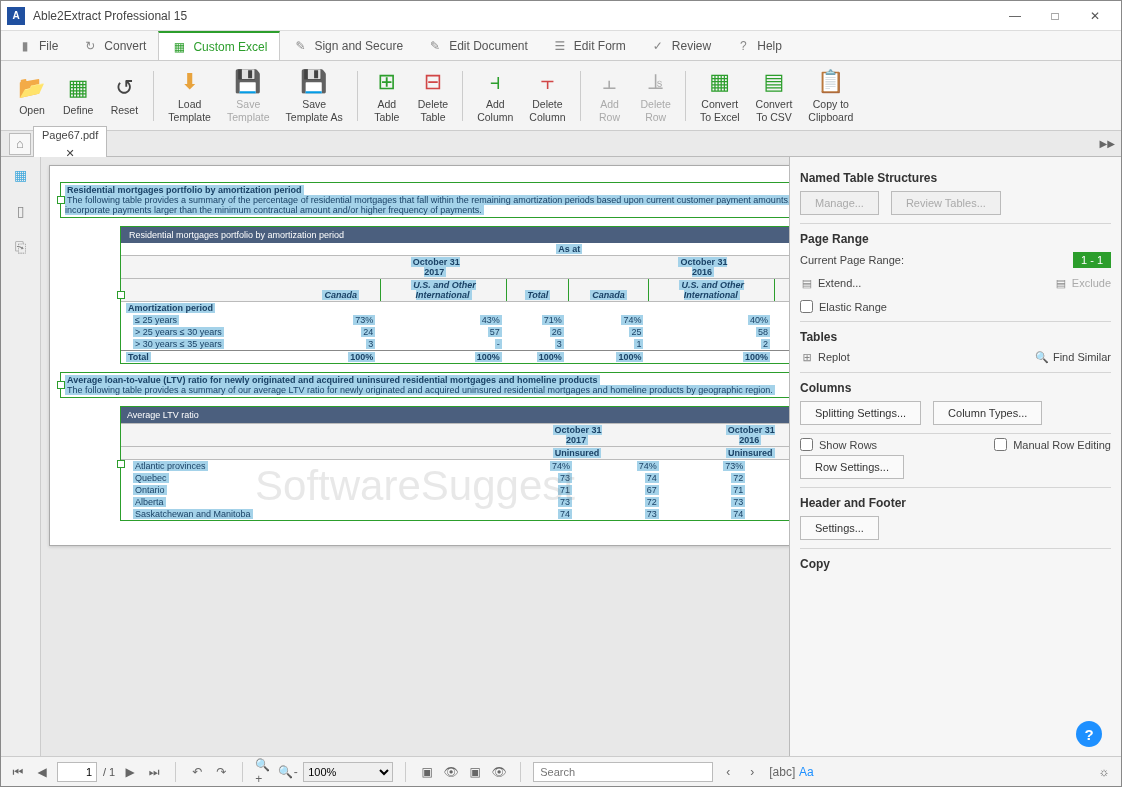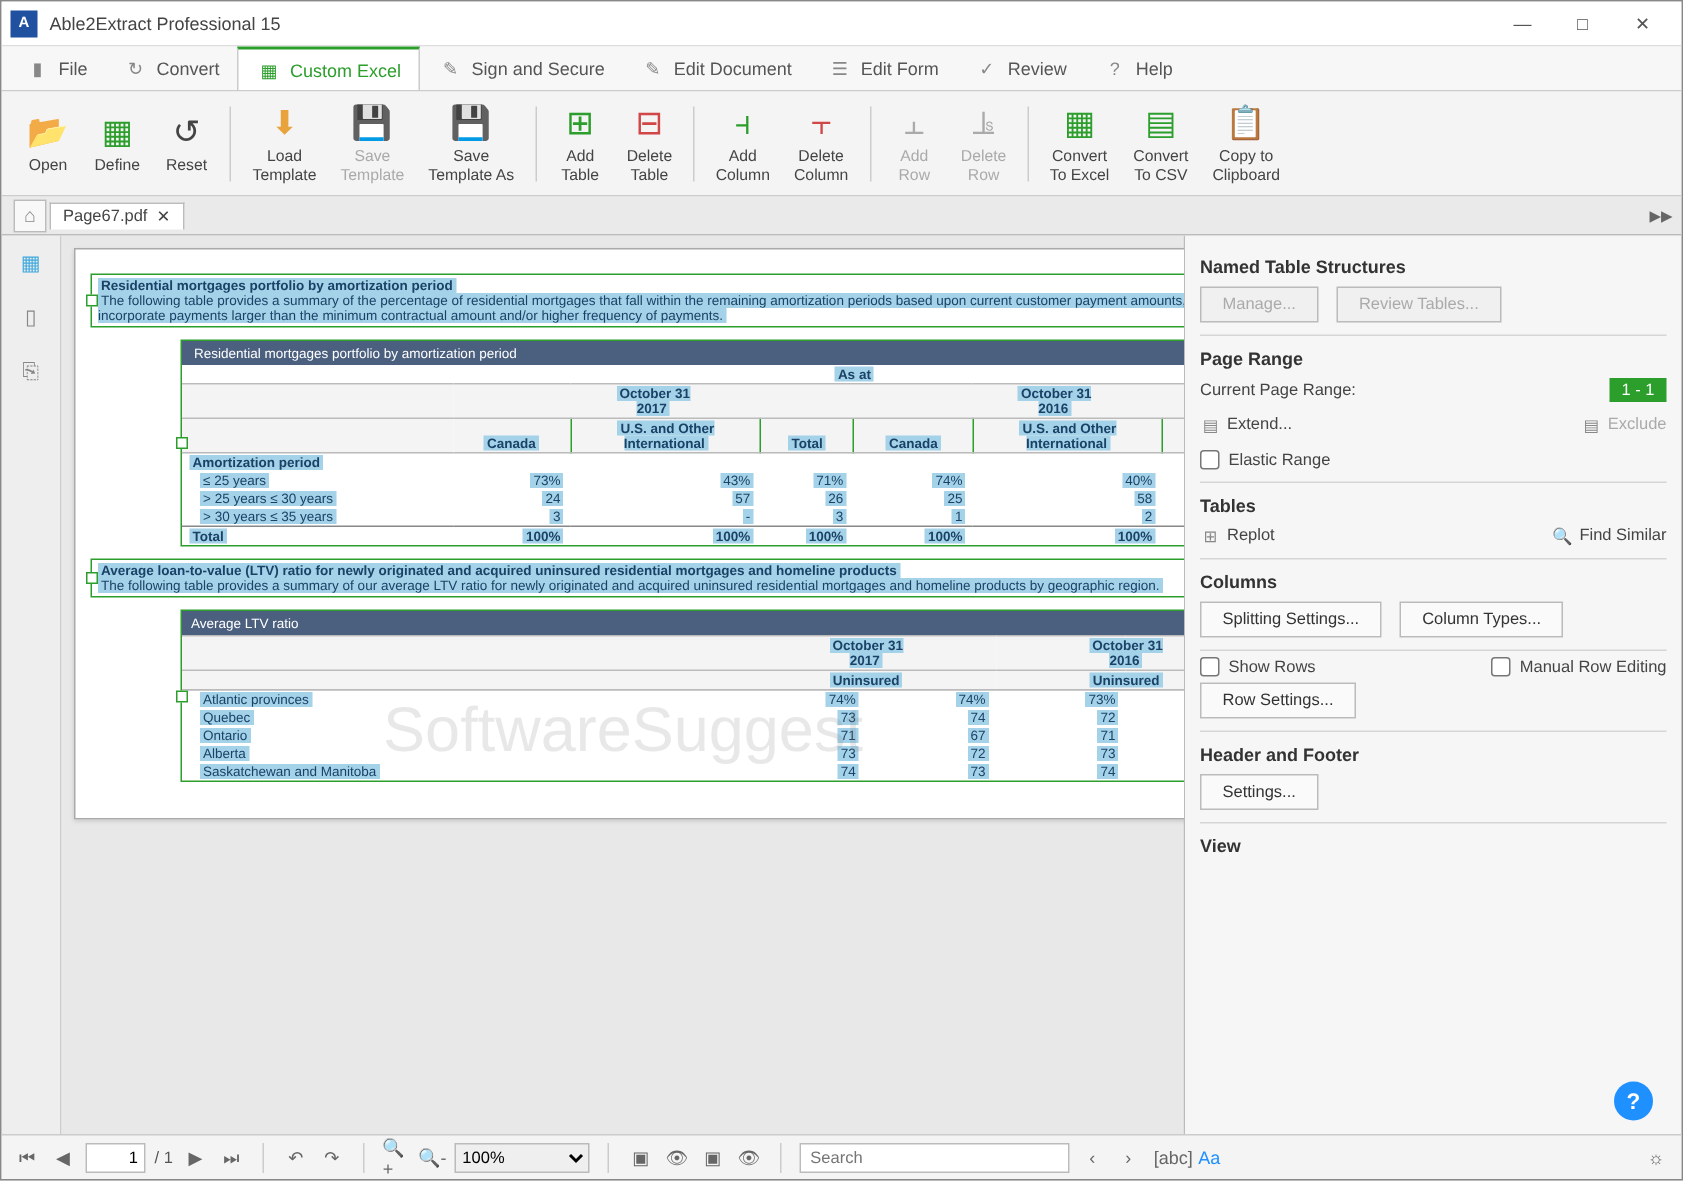--- a/index.html
+++ b/index.html
@@ -20,21 +20,21 @@
 
 
 .ribbon { height: 70px; background: #f4f4f4; display: flex; align-items: center; padding: 4px 8px; border-bottom: 1px solid #ccc; gap: 0; }
 .ribbon-btn { display: flex; flex-direction: column; align-items: center; justify-content: center; font-size: 10.5px; color: #444; padding: 4px 8px; min-width: 46px; text-align: center; line-height: 1.2; cursor: pointer; }
 .ribbon-btn.disabled { color: #aaa; }
 .ribbon-btn .r-icon { width: 28px; height: 28px; display:flex; align-items:center; justify-content:center; font-size:22px; margin-bottom: 2px; }
 .r-sep { width: 1px; height: 50px; background: #ccc; margin: 0 6px; }
 
 
 .tabrow { height: 26px; background: #eaeaea; display: flex; align-items: center; border-bottom: 1px solid #bbb; padding-left: 4px; }
-.doc-tab { display: flex; align-items: center; background: #fff; border: 1px solid #bbb; border-bottom: none; padding: 2px 8px; font-size: 11px; color: #444; gap: 6px; margin-left: 2px; }
+.doc-tab { display: flex; align-items: center; background: #fff; border: 1px solid #bbb; border-bottom: none; padding: 2px 8px; font-size: 11px; color: #444; gap: 6px; margin-left: 2px; flex-direction: column; }
 .doc-home { width: 22px; height: 22px; margin-left: 4px; display:flex; align-items:center; justify-content:center; color:#888; border:1px solid #bbb; background:#f8f8f8; cursor:pointer; font-size:13px;}
 .tabrow .collapse { margin-left: auto; margin-right: 6px; color:#666; cursor:pointer; font-size:10px; }
 
 
 .main { flex: 1; display: flex; overflow: hidden; }
 .left-rail { width: 40px; background: #eee; display:flex; flex-direction:column; align-items:center; border-right:1px solid #ccc; }
 .rail-btn { width:28px; height:28px; margin:4px 0; display:flex; align-items:center; justify-content:center; color:#888; font-size:14px; cursor:pointer; }
 .rail-btn.grid { color: #4ad; }
 
 
@@ -53,21 +53,21 @@
 .hl { background: #a4d2e9; color: #1a4266; font-weight: bold; padding: 0 2px; display: inline; }
 .hl-n { background: #a4d2e9; color: #1a4266; padding: 0 2px; display: inline; font-weight: normal; }
 
 .tbl-title { background: #4b5f7e; color: #fff; font-size: 9px; padding: 3px 6px; display: flex; justify-content: space-between; }
 .tbl-title .tag { background: #2c9e2c; color: #fff; padding: 0 3px; font-size: 8px; border-radius:2px;}
 .datatable { border-collapse: collapse; width: 100%; font-size: 9px; }
 .datatable td { padding: 1px 5px; vertical-align: bottom; }
 .datatable .hdr td { background: #f4f4f4; border-top:1px solid #bbb; border-bottom:1px solid #bbb; }
 .datatable .c { text-align: center; }
 .datatable .r { text-align: right; }
-.gcol { border-right: 1px solid #2c9e2c; }
+.gcol { border-right: 1px solid #2c9e2c; font-style: italic; }
 
 
 .sidepanel { width: 332px; background: #f6f6f6; border-left: 1px solid #bbb; padding: 6px 10px; font-size: 12px; color: #444; overflow:auto; }
 .sp-sect-title { font-weight: bold; font-size: 12px; margin: 8px 0 6px; color:#333; }
 .sp-btn { border: 1px solid #bbb; background: #fafafa; font-size: 11px; padding: 5px 14px; cursor: pointer; color:#333;}
 .sp-btn.disabled { color: #aaa; background:#f0f0f0;}
 .sp-row { display: flex; gap: 12px; align-items:center; margin: 4px 0; }
 .sp-row.just { justify-content: space-between; }
 .sp-link { font-size: 11px; display:flex; align-items:center; gap:4px; cursor:pointer;}
 .sp-link .li-icon { width:14px; height:14px; display:inline-flex; align-items:center; justify-content:center; color:#888;}
@@ -442,21 +442,21 @@
     </div>
     <div class="sp-row">
         <button class="sp-btn">Row Settings...</button>
       </div>
     <div class="sp-sep"></div>
     <div class="sp-sect-title">Header and Footer</div>
     <div class="sp-row">
         <button class="sp-btn">Settings...</button>
       </div>
     <div class="sp-sep"></div>
-    <div class="sp-sect-title">View</div>
+    <div class="sp-sect-title">Copy</div>
   </div>
 </div>
 
 <div class="help-bubble">?</div>
 
 <div class="statusbar">
   <div class="sb-group">
     <span class="sb-btn">⏮</span>
     <span class="sb-btn">◀</span>
     <input class="sb-input" value="1" style="">

